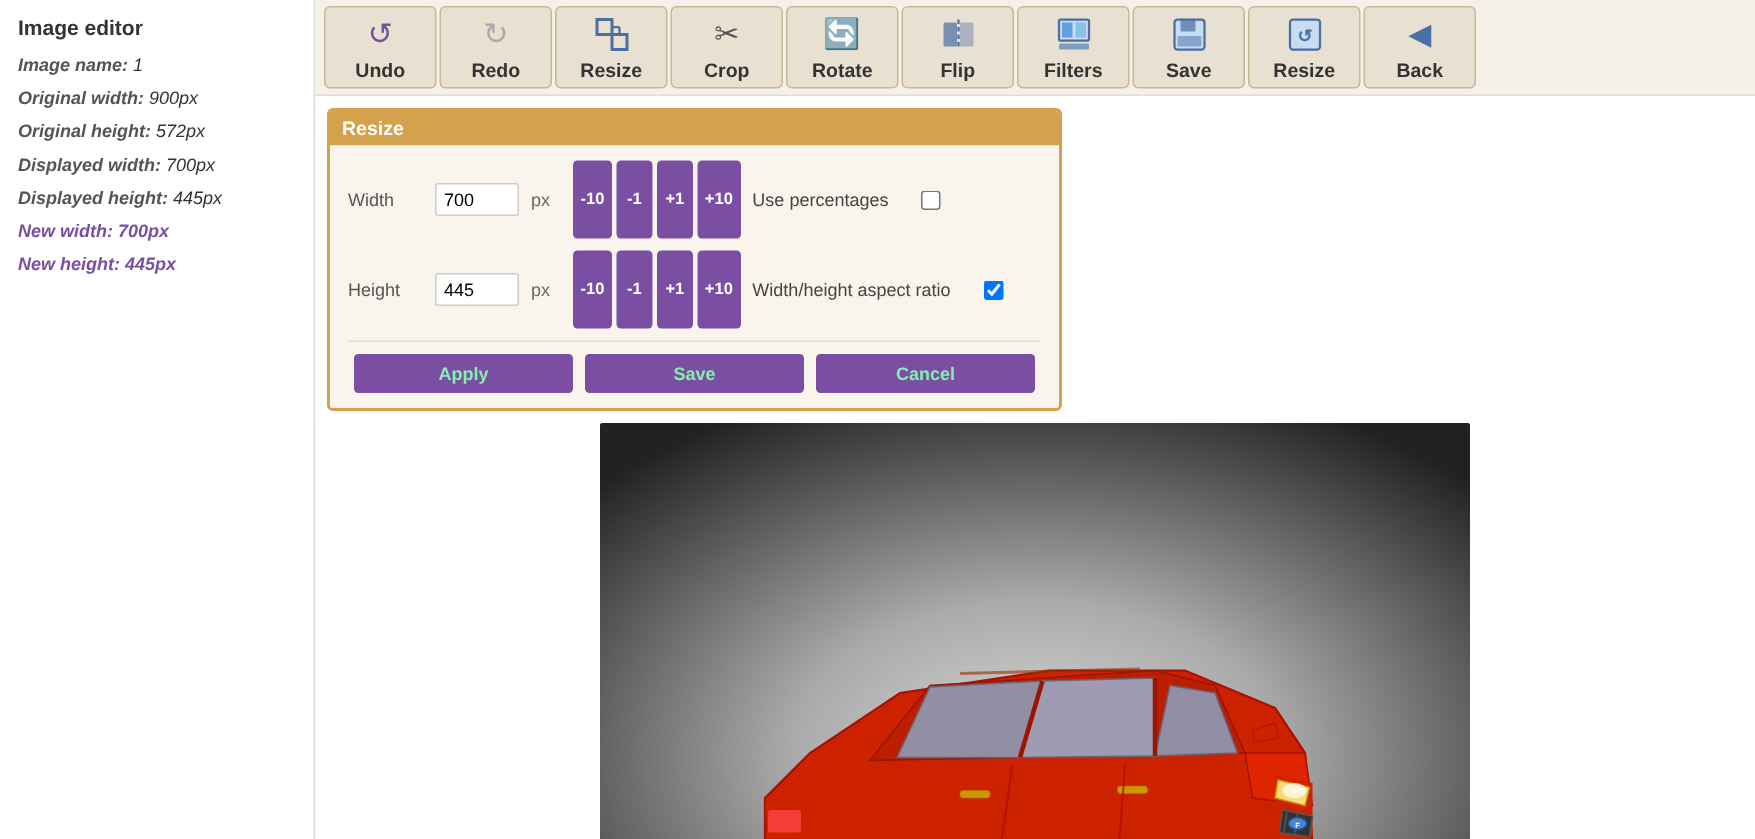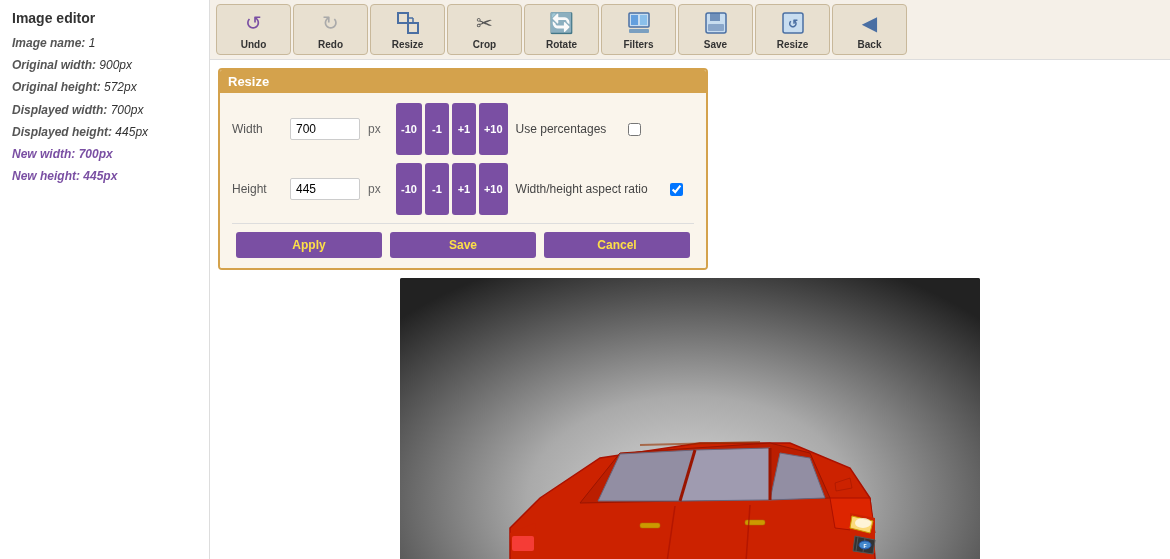--- a/index.html
+++ b/index.html
@@ -81,21 +81,21 @@
     }
     .toolbar-btn .btn-icon {
       font-size: 20px;
       line-height: 1;
       display: flex;
       align-items: center;
       justify-content: center;
       height: 28px;
     }
     .toolbar-btn .btn-label {
-      font-size: 10px;
+      font-size: 13px;
       font-weight: bold;
     }
     
     .content-area {
       flex: 1;
       padding: 8px;
       display: flex;
       flex-direction: column;
       gap: 8px;
     }
@@ -122,21 +122,21 @@
       align-items: center;
       margin-bottom: 8px;
       gap: 8px;
     }
     .resize-row label {
       width: 50px;
       font-size: 12px;
       color: #555;
     }
     .resize-input {
-      width: 70px;
+      width: 56px;
       border: 1px solid #ccc;
       padding: 3px 5px;
       font-size: 12px;
       border-radius: 2px;
     }
     .resize-row .unit {
       font-size: 12px;
       color: #666;
       width: 20px;
     }
@@ -166,21 +166,21 @@
       display: flex;
       gap: 0;
       margin-top: 8px;
       border-top: 1px solid #ddd;
       padding-top: 8px;
     }
     .action-btn {
       flex: 1;
       padding: 6px 10px;
       background: #7a4fa3;
-      color: #fde047;
+      color: #86efac;
       border: none;
       border-radius: 3px;
       font-size: 12px;
       font-weight: bold;
       cursor: pointer;
       margin: 0 4px;
     }
     
     .image-container {
       display: flex;
@@ -271,20 +271,30 @@
         </span>
         <span class="btn-label">Resize</span>
       </button>
       <button class="toolbar-btn">
         <span class="btn-icon icon-crop">✂</span>
         <span class="btn-label">Crop</span>
       </button>
       <button class="toolbar-btn">
         <span class="btn-icon icon-rotate">🔄</span>
         <span class="btn-label">Rotate</span>
+      </button>
+      <button class="toolbar-btn">
+        <span class="btn-icon icon-flip">
+          <svg width="26" height="26" viewBox="0 0 26 26">
+            <rect x="3" y="5" width="9" height="16" rx="1" fill="#4a6fa3" opacity="0.7"></rect>
+            <rect x="14" y="5" width="9" height="16" rx="1" fill="#4a6fa3" opacity="0.4"></rect>
+            <line x1="13" y1="3" x2="13" y2="23" stroke="#4a6fa3" stroke-width="1.5" stroke-dasharray="3,2"></line>
+          </svg>
+        </span>
+        <span class="btn-label">Flip</span>
       </button>
       <button class="toolbar-btn">
         <span class="btn-icon icon-filters">
           <svg width="26" height="26" viewBox="0 0 26 26">
             <rect x="3" y="3" width="20" height="14" rx="1" fill="#c8ddf0" stroke="#4a6fa3" stroke-width="1.5"></rect>
             <rect x="5" y="5" width="7" height="10" fill="#4a90d9" opacity="0.8"></rect>
             <rect x="14" y="5" width="7" height="10" fill="#7ab8e8" opacity="0.8"></rect>
             <rect x="3" y="19" width="20" height="4" fill="#7a9fc0" rx="1"></rect>
           </svg>
         </span>

